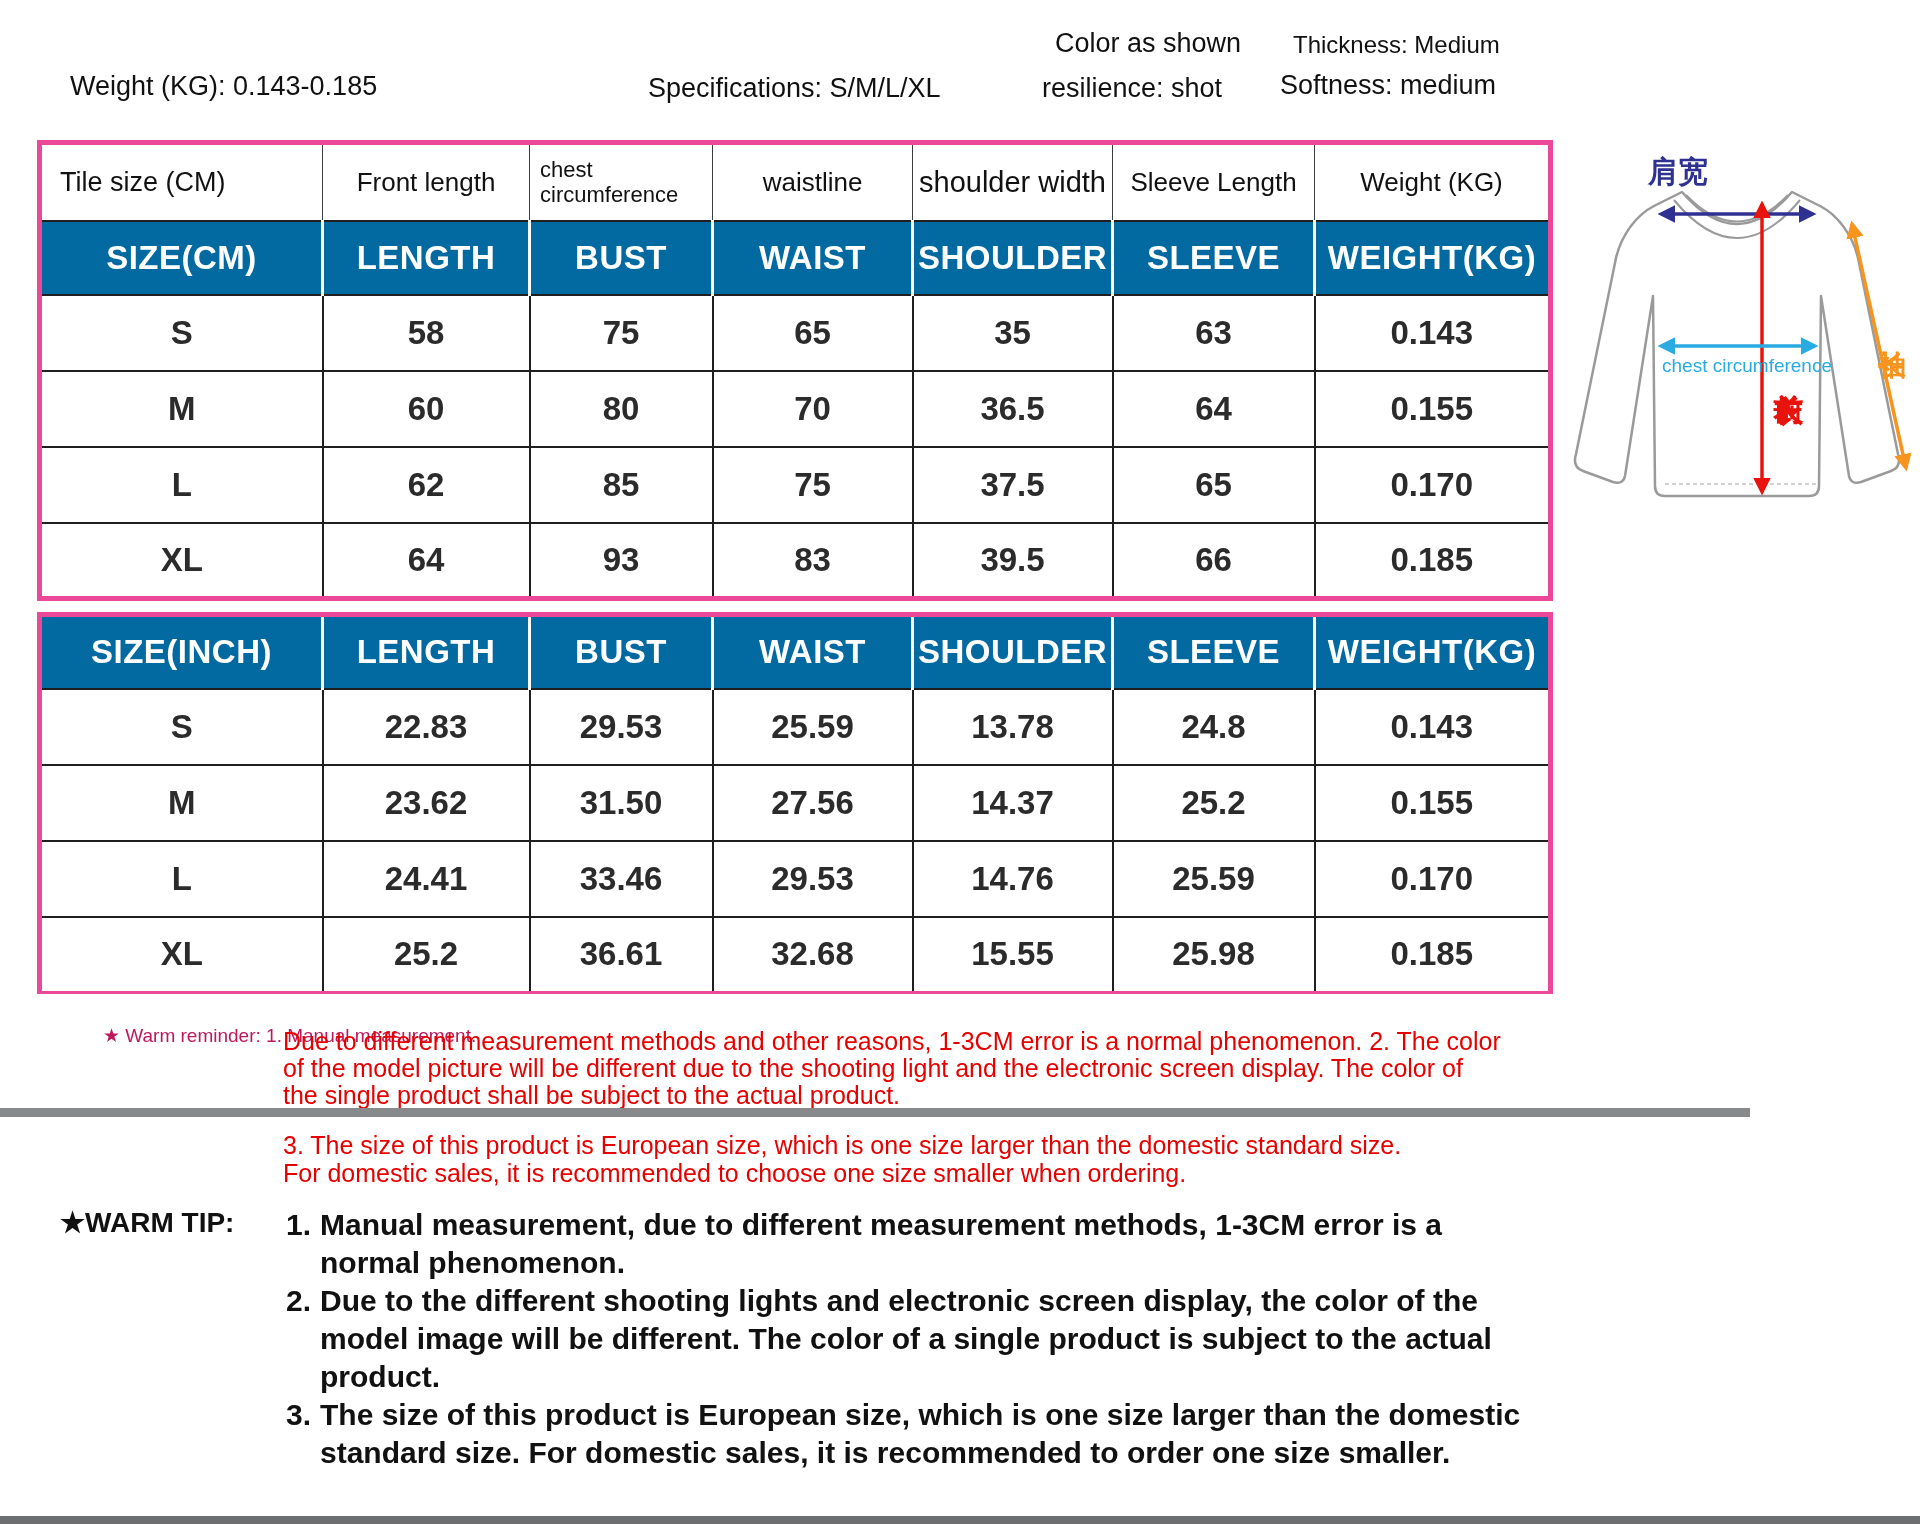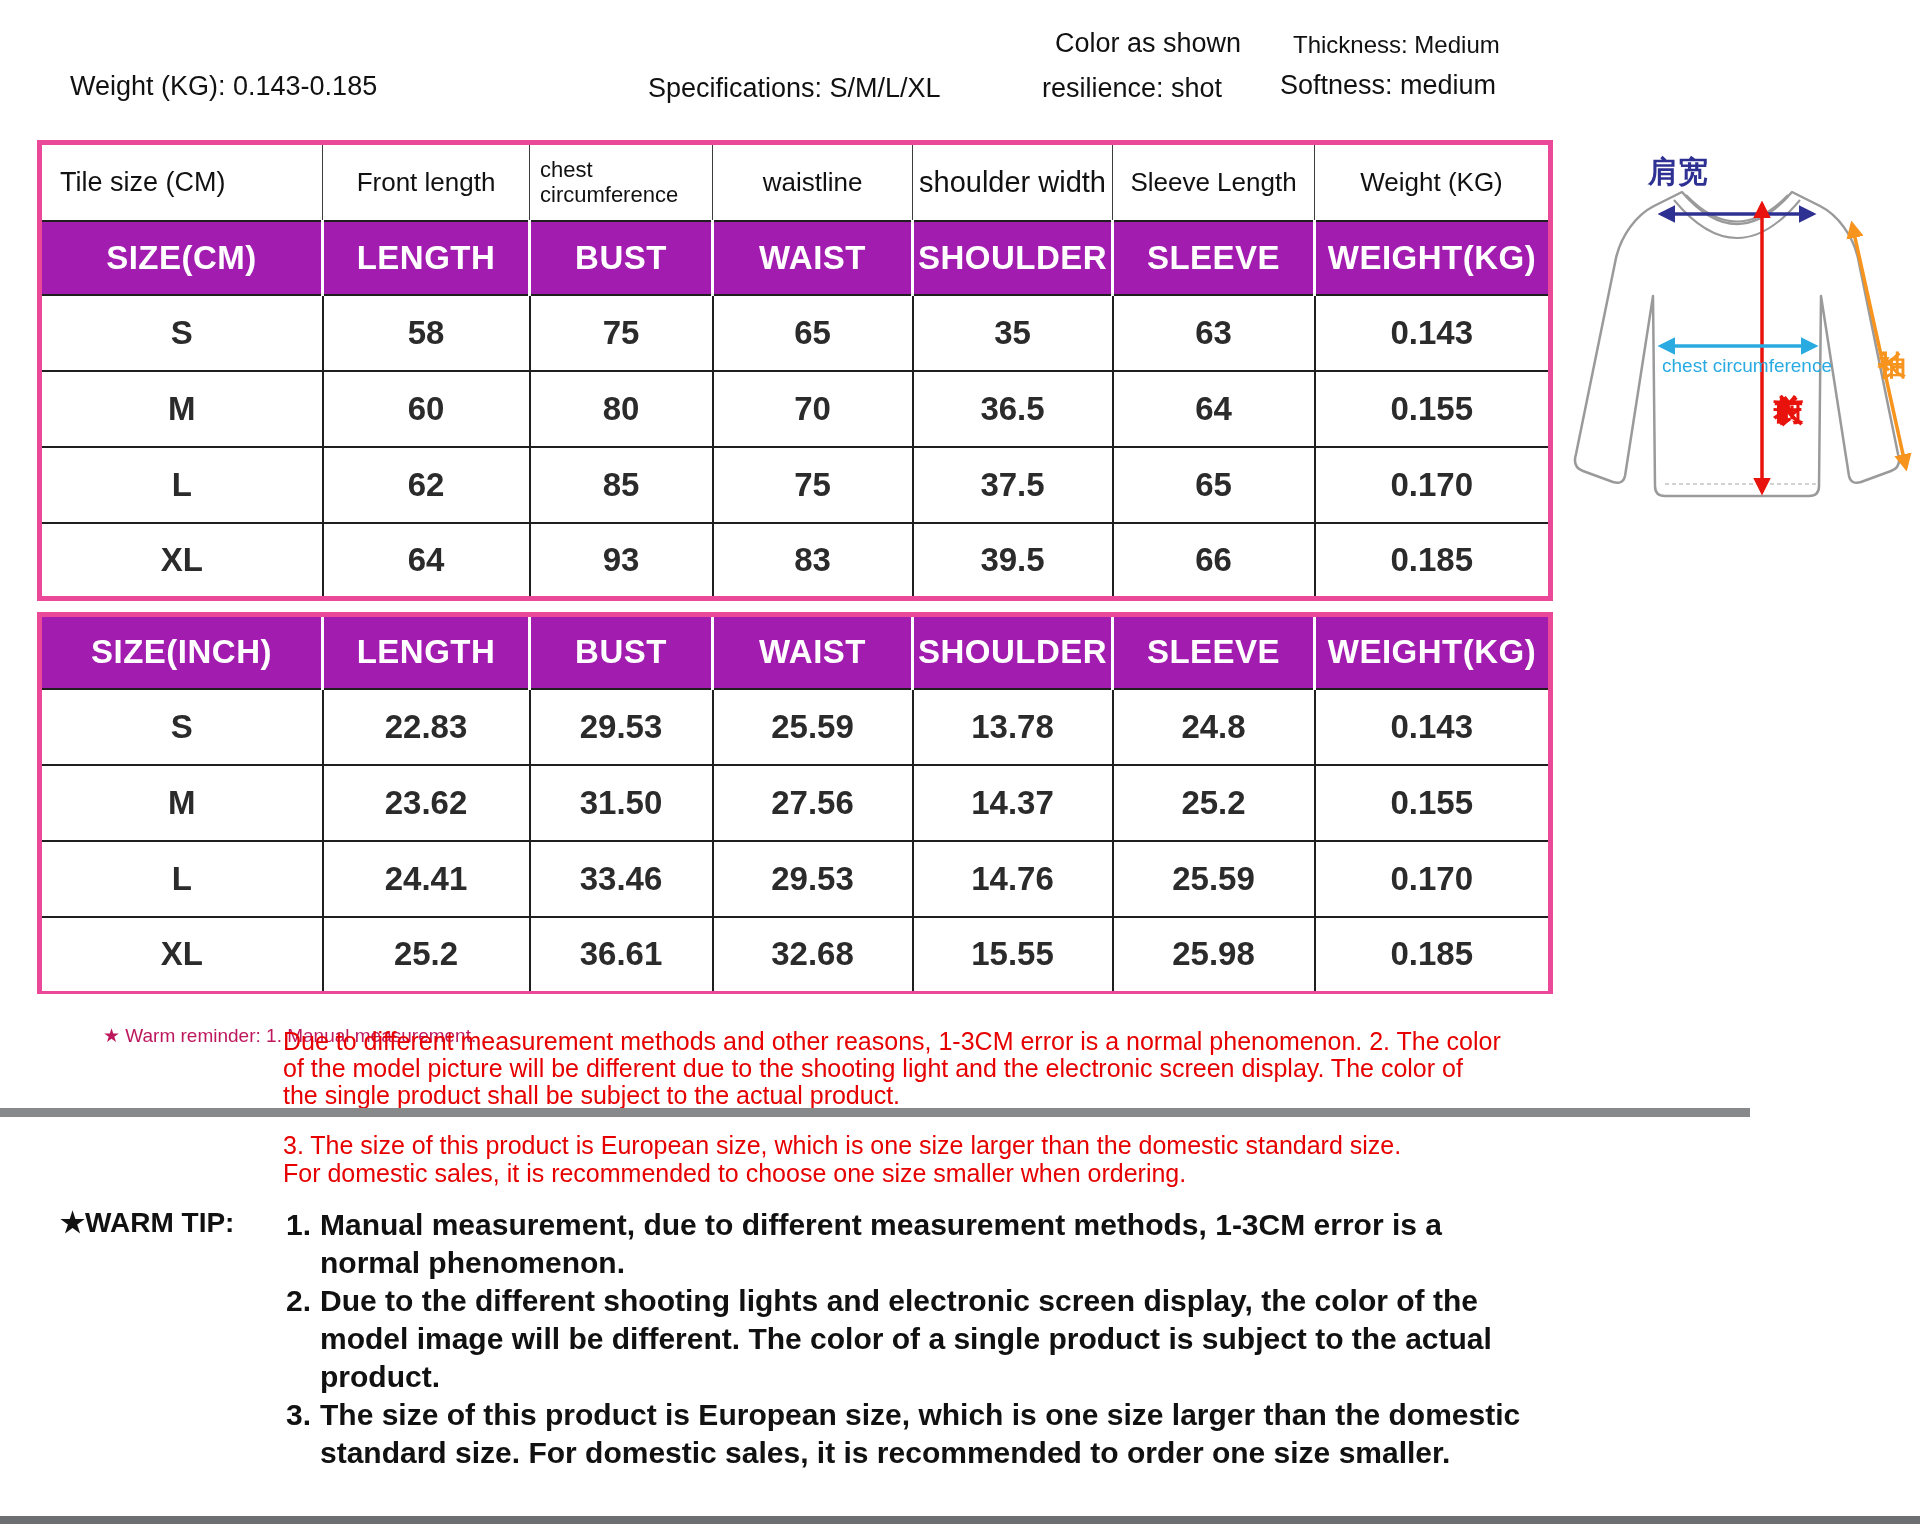--- a/index.html
+++ b/index.html
@@ -21,21 +21,21 @@
   col.c3{width:200px}col.c4{width:200px}col.c5{width:202px}col.c6{width:236px}
 
   tr.top-head{height:78px;}
   tr.top-head td{border:1px solid #3c3c3c;text-align:center;font-size:26px;
     color:#111;background:#fff;padding:0 4px;}
   tr.top-head td:nth-child(1){text-align:left;padding-left:18px;font-size:27px;}
   tr.top-head td:nth-child(3){text-align:left;padding-left:10px;font-size:22px;line-height:25px;}
   tr.top-head td:nth-child(5){font-size:29px;line-height:31px;}
 
   tr.dark-head{height:74px;}
-  tr.dark-head td{background:#a21caf;color:#ffffff;font-weight:bold;font-size:33px;
+  tr.dark-head td{background:#0369a1;color:#ffffff;font-weight:bold;font-size:33px;
     text-align:center;border-top:2px solid #1f1f1f;border-bottom:2px solid #1f1f1f;
     border-left:3px solid #fdfdfd;border-right:2px solid #1f1f1f;letter-spacing:.5px;margin-top:24px;}
   tr.dark-head td:first-child{border-left:2px solid #1f1f1f;}
 
   tr.data-row{height:76px;}
   tr.data-row td{border:2px solid #1f1f1f;text-align:center;font-weight:bold;
     font-size:33px;color:#2b2b2b;background:#fff;}
 
   
   .red-small{font-size:19px;color:#be185d;white-space:nowrap;}

